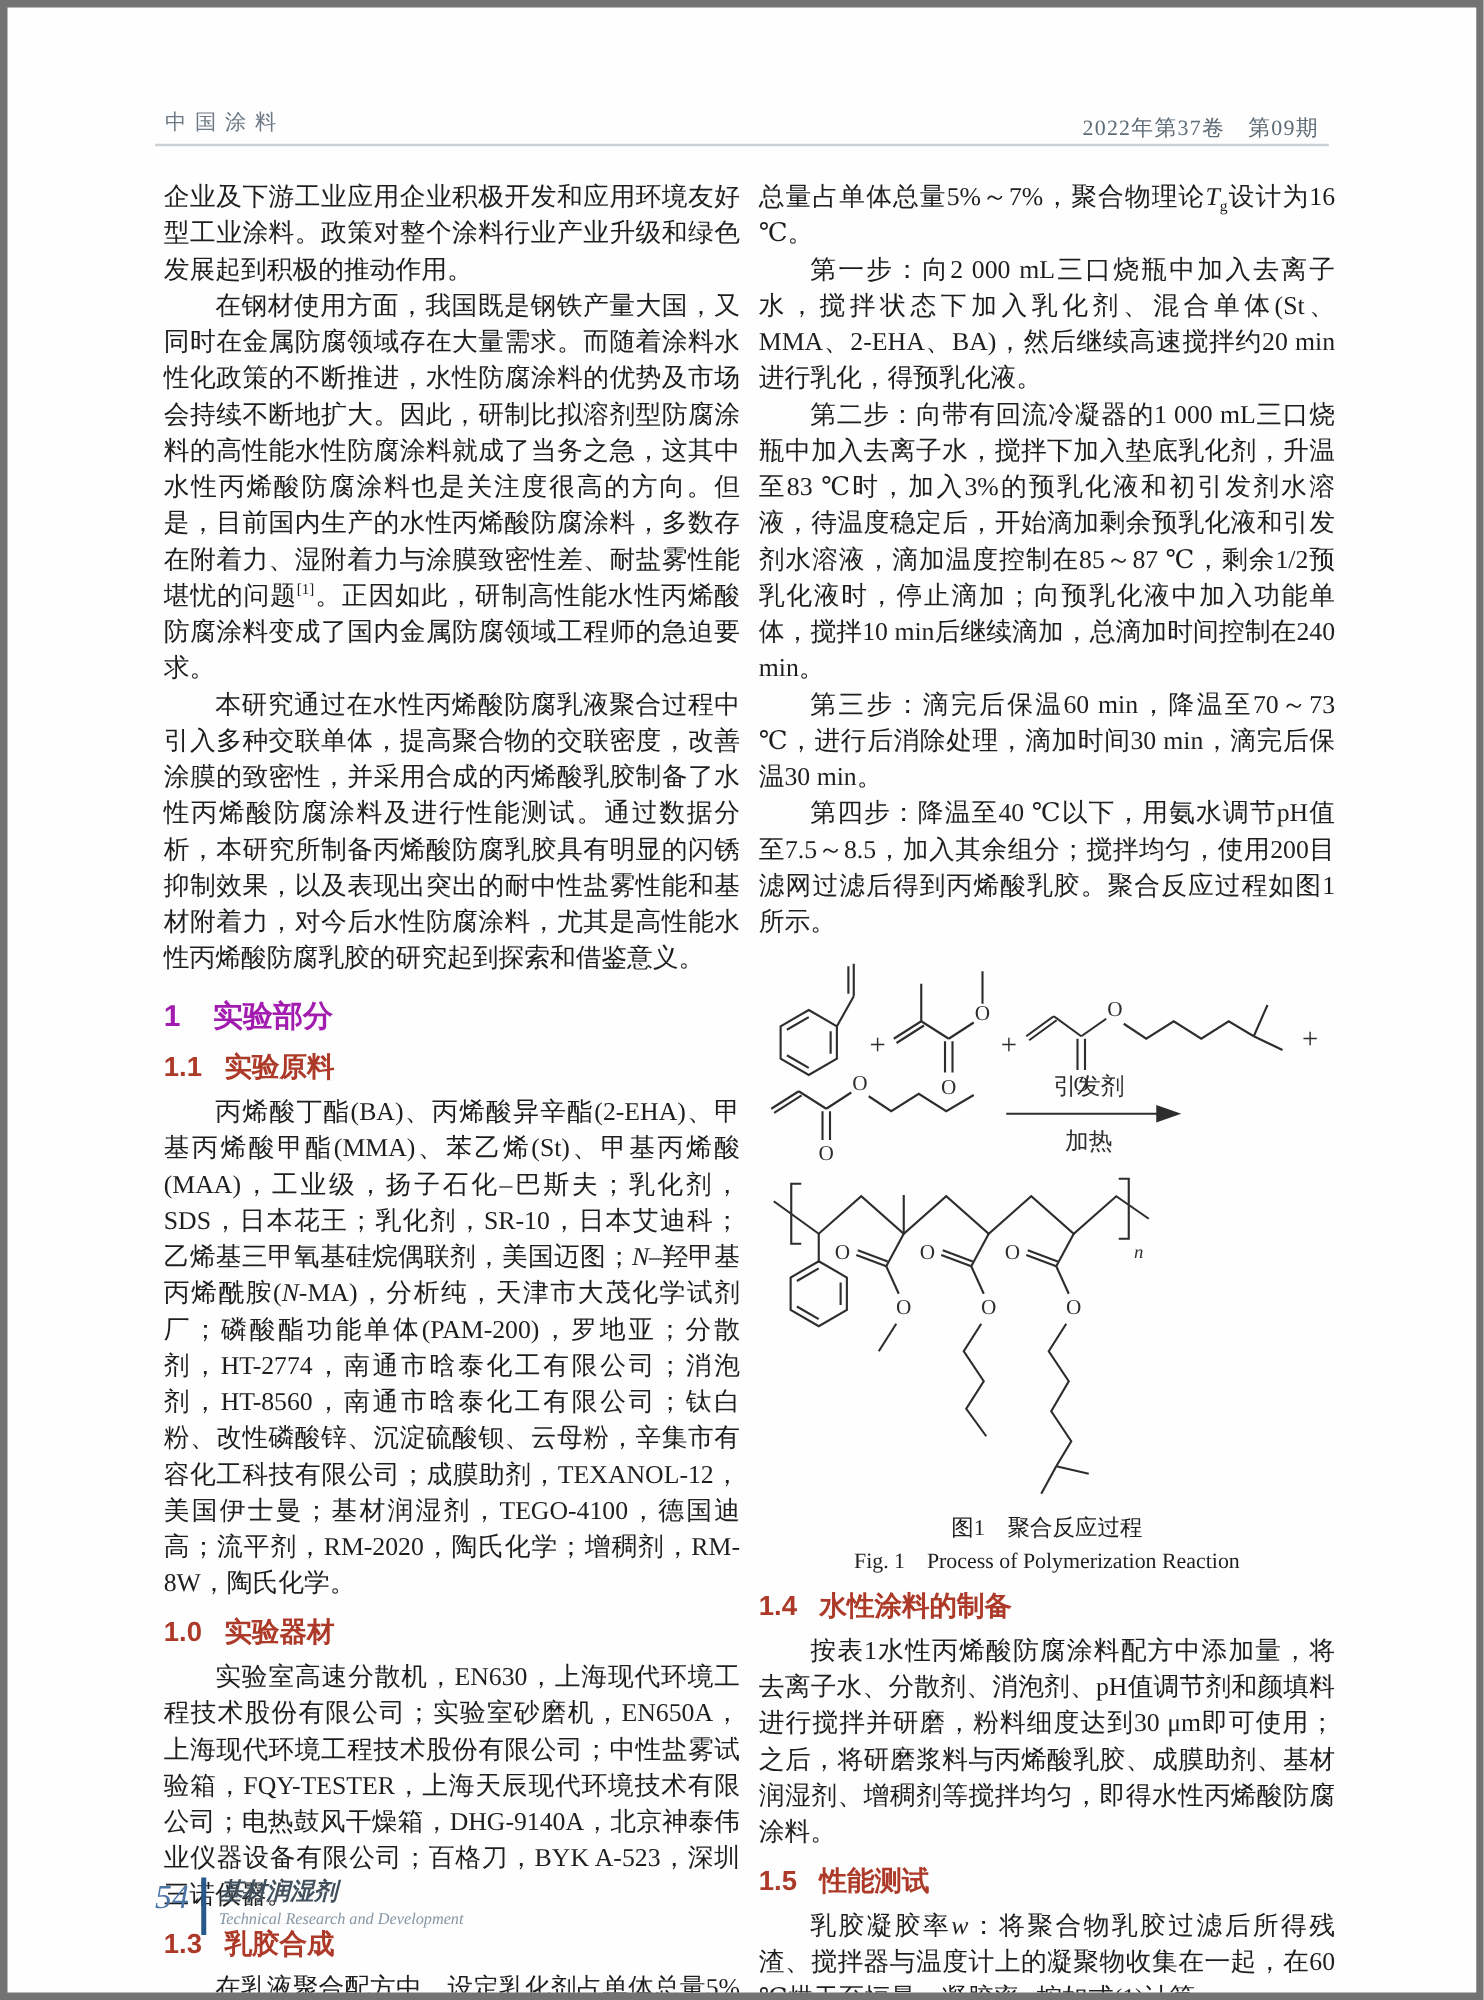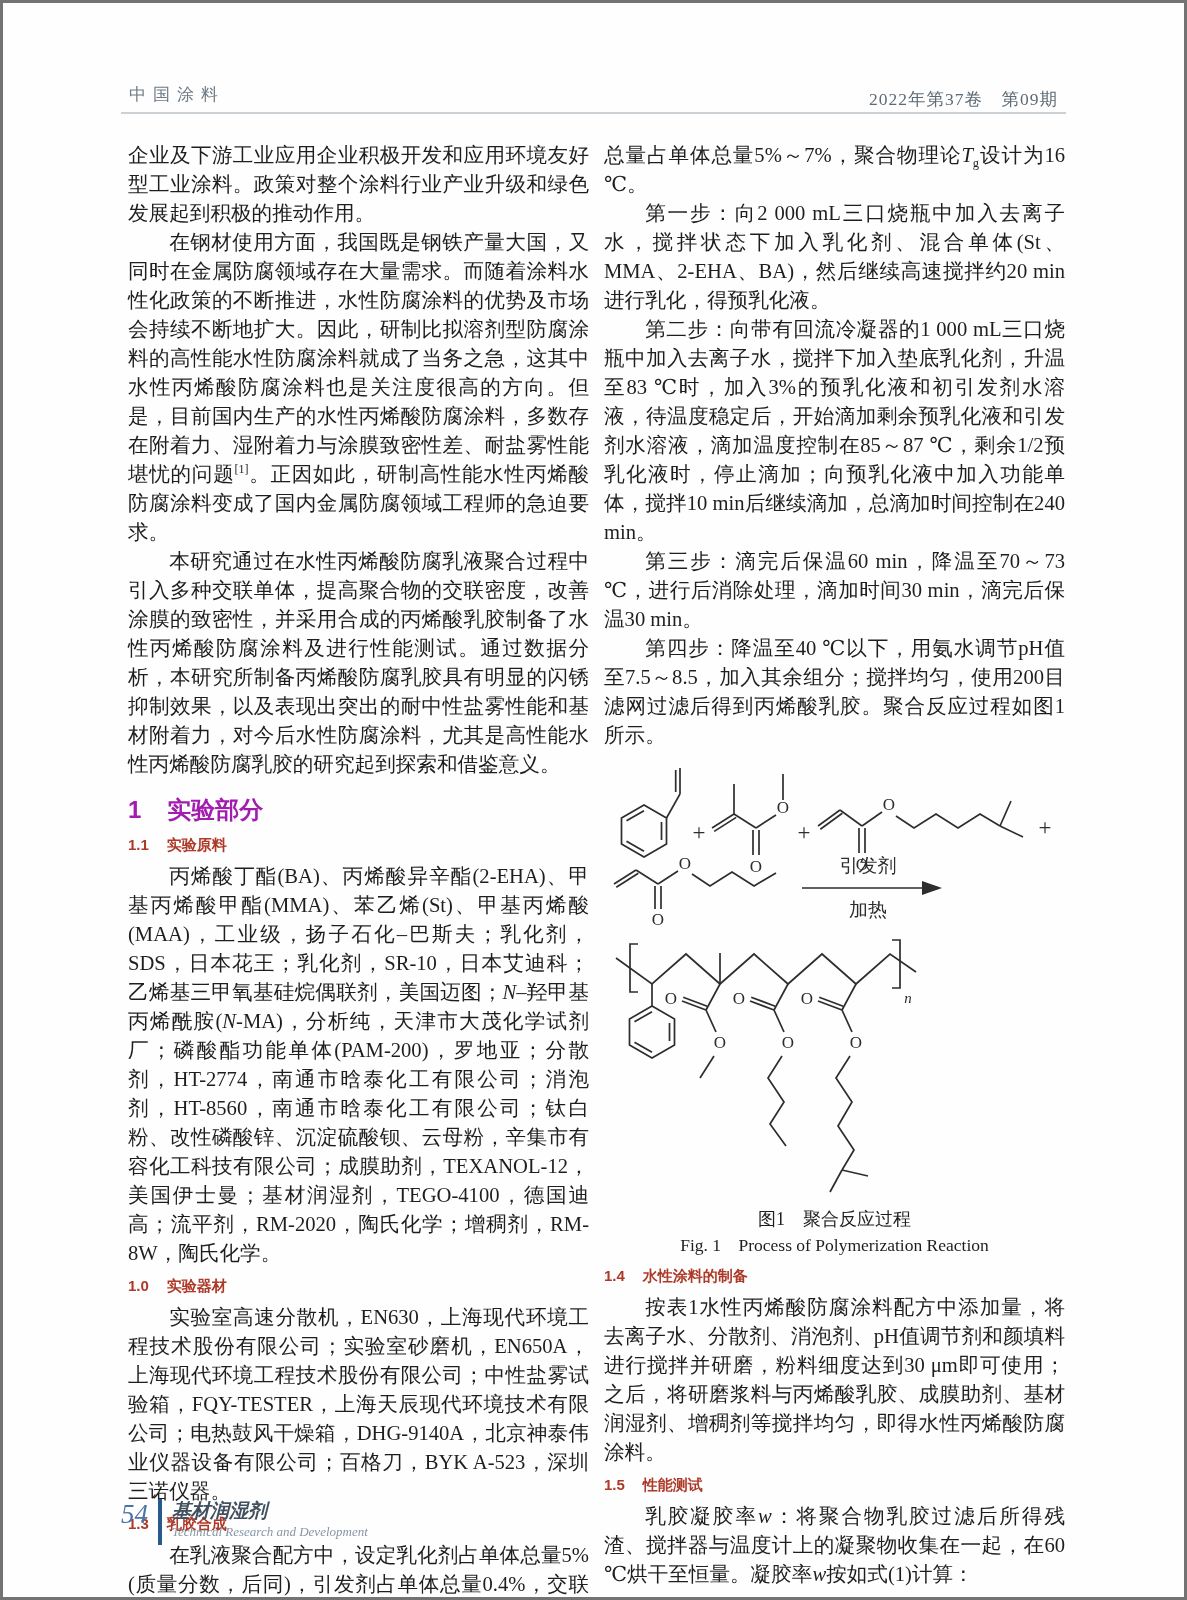--- a/index.html
+++ b/index.html
@@ -1,35 +1,35 @@
 <!DOCTYPE html>
 <html><head>
 <meta charset="utf-8">
 <style>
   html,body{margin:0;padding:0;background:#ffffff;}
   .page{position:relative;width:1187px;height:1600px;background:#fefefe;overflow:hidden;
-        font-family:"Liberation Serif","DejaVu Serif",serif;color:#1e1e1e;border:3px solid #737373;box-sizing:border-box;}
+        font-family:"Liberation Serif","DejaVu Serif",serif;color:#1e1e1e;border:6px solid #737373;box-sizing:border-box;}
   
   .journal-name{position:absolute;left:126px;top:80px;font-size:17px;color:#6d7a85;letter-spacing:7px;}
   .issue-info{position:absolute;right:126px;top:84px;font-size:17.5px;color:#5d6b76;letter-spacing:1px;}
   .header-rule{position:absolute;left:118px;right:118px;top:109px;border-top:2px solid #ccd1d5;}
   
   .col{position:absolute;top:138px;width:461px;}
   .col-left{left:125px;}
   .col-right{left:601px;}
   p.para{margin:0;font-size:20.6px;line-height:29px;text-align:justify;color:#1e1e1e;}
   p.indent{text-indent:2em;}
   sup.ref{font-size:12px;vertical-align:super;line-height:0;}
   sub.sb{font-size:12.5px;vertical-align:sub;line-height:0;}
   .it{font-style:italic;}
   h2.sec{margin:15px 0 10px 0;font-family:"Liberation Sans","DejaVu Sans",sans-serif;
          font-size:24px;font-weight:bold;color:#a21caf;}
   h2.sec .num{margin-right:26px;}
   h3.subsec{margin:9px 0 7px 0;font-family:"Liberation Sans","DejaVu Sans",sans-serif;
-            font-size:15px;font-weight:bold;color:#ad3a29;}
+            font-size:22px;font-weight:bold;color:#ad3a29;}
   h3.subsec .num{margin-right:18px;}
   
   .figure{margin:6px 0 4px 0;}
   .figure svg{display:block;}
   .fig-caption{text-align:center;font-weight:normal;margin-top:8px;}
   .fig-caption .zh{font-size:18px;display:block;line-height:26px;}
   .fig-caption .en{font-size:17.5px;display:block;line-height:26px;}
   
   .footer{position:absolute;left:118px;top:1496px;display:flex;align-items:flex-start;font-style:italic;}
   .page-number{font-size:27px;color:#4c74a6;margin-right:10px;font-family:"Liberation Serif",serif;}

